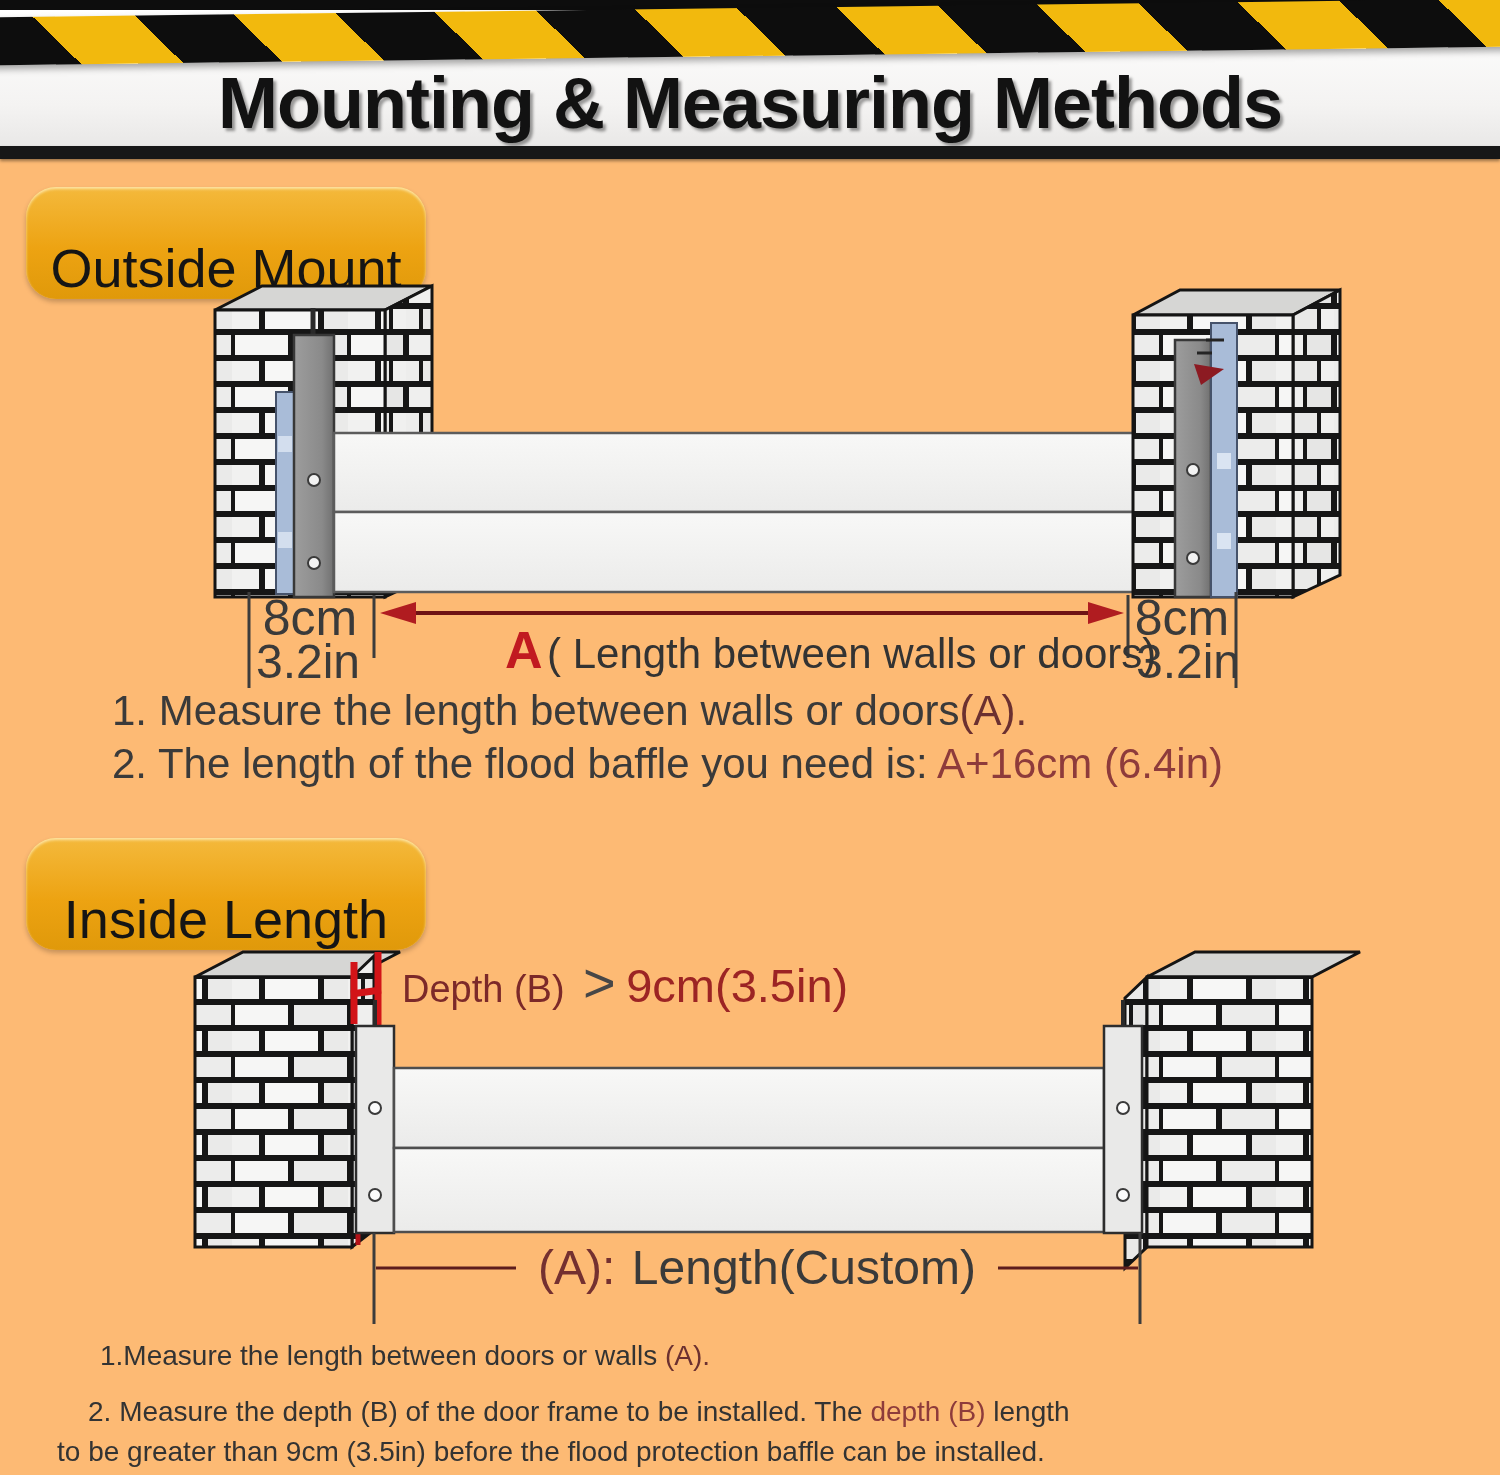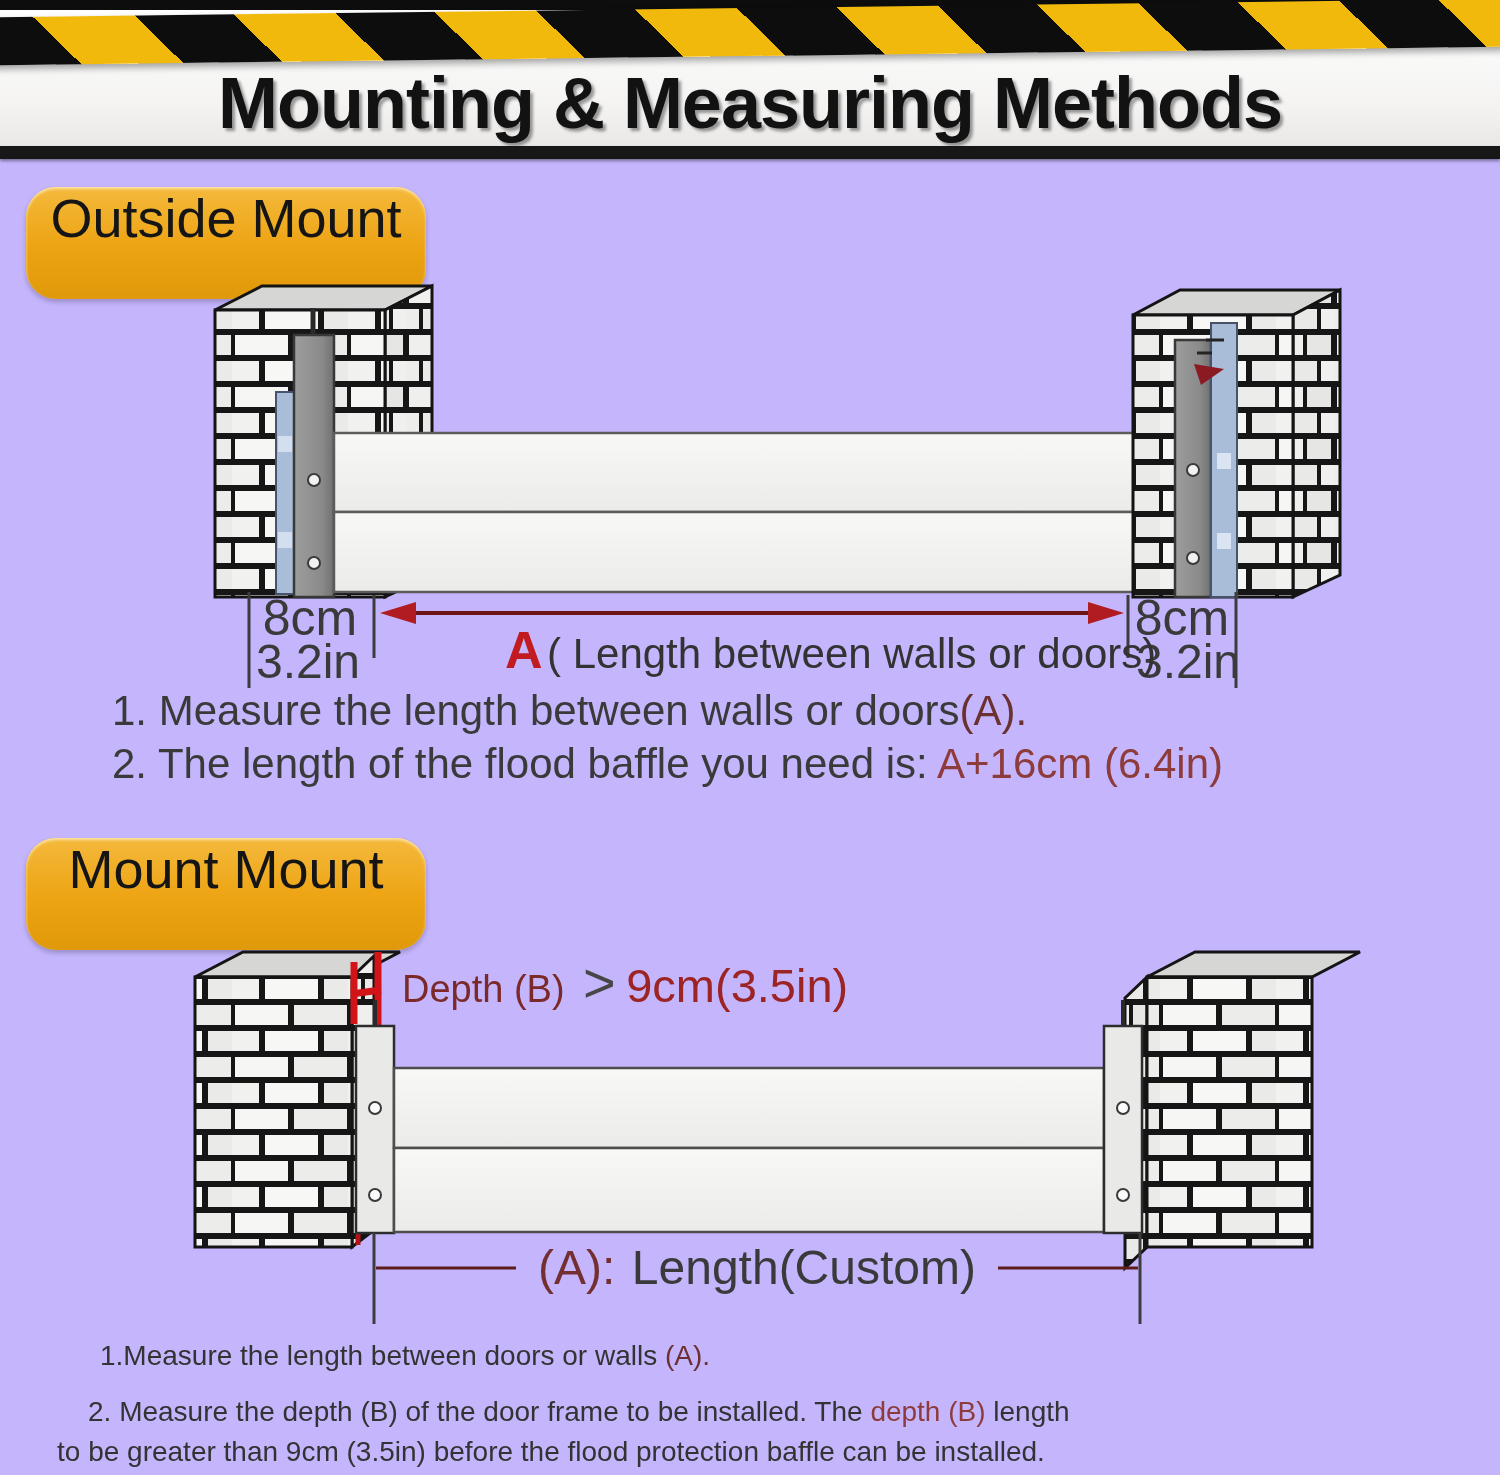--- a/index.html
+++ b/index.html
@@ -1,17 +1,17 @@
 <!DOCTYPE html>
 <html><head>
 <meta charset="utf-8">
 <style>
   html,body{margin:0;padding:0;background:#fff;}
   .page{
-    position:relative; width:1500px; height:1475px; background:#c4b5fd;
+    position:relative; width:1500px; height:1475px; background:#fdba74;
     overflow:hidden; font-family:"Liberation Sans", sans-serif;
   }
 
   
   .top-black-bar{
     position:absolute; top:0; left:0; width:1500px; height:10px; background:#0d0d0d;
   }
   .tape{
     position:absolute; top:8px; left:-18px; width:1540px; height:48px;
     background:repeating-linear-gradient(45deg,#0d0d0d 0 70px,#f2b90d 70px 142px);
@@ -31,21 +31,21 @@
   .banner-underline{
     position:absolute; top:146px; left:0; width:1500px; height:13px; background:#171717;
     box-shadow:0 2px 3px rgba(0,0,0,0.4);
   }
 
   
   .badge{
     position:absolute; left:26px; width:400px; height:112px;
     background:linear-gradient(180deg,#f4b93c 0%,#eda312 55%,#e0990a 100%);
     border-radius:30px;
-    display:flex; align-items:flex-start; justify-content:center;
+    display:flex; align-items:flex-end; justify-content:center;
     font-size:54px; color:#151515;
     box-shadow:0 3px 5px rgba(0,0,0,0.22), inset 0 2px 3px rgba(255,236,185,0.85);
   }
   #badge-outside{ top:187px; }
   #badge-inside{ top:838px; }
 
   
   svg.diagram{ position:absolute; left:0; display:block; }
   svg text{ font-family:"Liberation Sans", sans-serif; }
 
@@ -175,21 +175,21 @@
       <tspan font-size="42" fill="#333333">( Length between walls or doors)</tspan>
     </text>
   </svg>
 
   <div class="steps" id="steps-outside">
     <div><span>1. Measure the length between walls or doors</span><span class="mark-soft">(A).</span></div>
     <div><span>2. The length of the flood baffle you need is: </span><span class="mark-red">A+16cm (6.4in)</span></div>
   </div>
 
   <div class="badge" id="badge-inside">
-    <span>Mount Mount</span>
+    <span>Inside Length</span>
   </div>
 
   <svg class="diagram" style="top:950px" width="1500" height="400" viewBox="0 0 1500 400">
 
     <g>
       <polygon points="195,27 243,2 400,2 352,27" fill="#d6d6d4" stroke="#141414" stroke-width="3"></polygon>
       <polygon points="352,27 374,6 374,280 352,297" fill="url(#brickS)" stroke="#141414" stroke-width="3"></polygon>
       <rect x="195" y="27" width="157" height="270" fill="url(#brickF)" stroke="#141414" stroke-width="3"></rect>
     </g>
 

